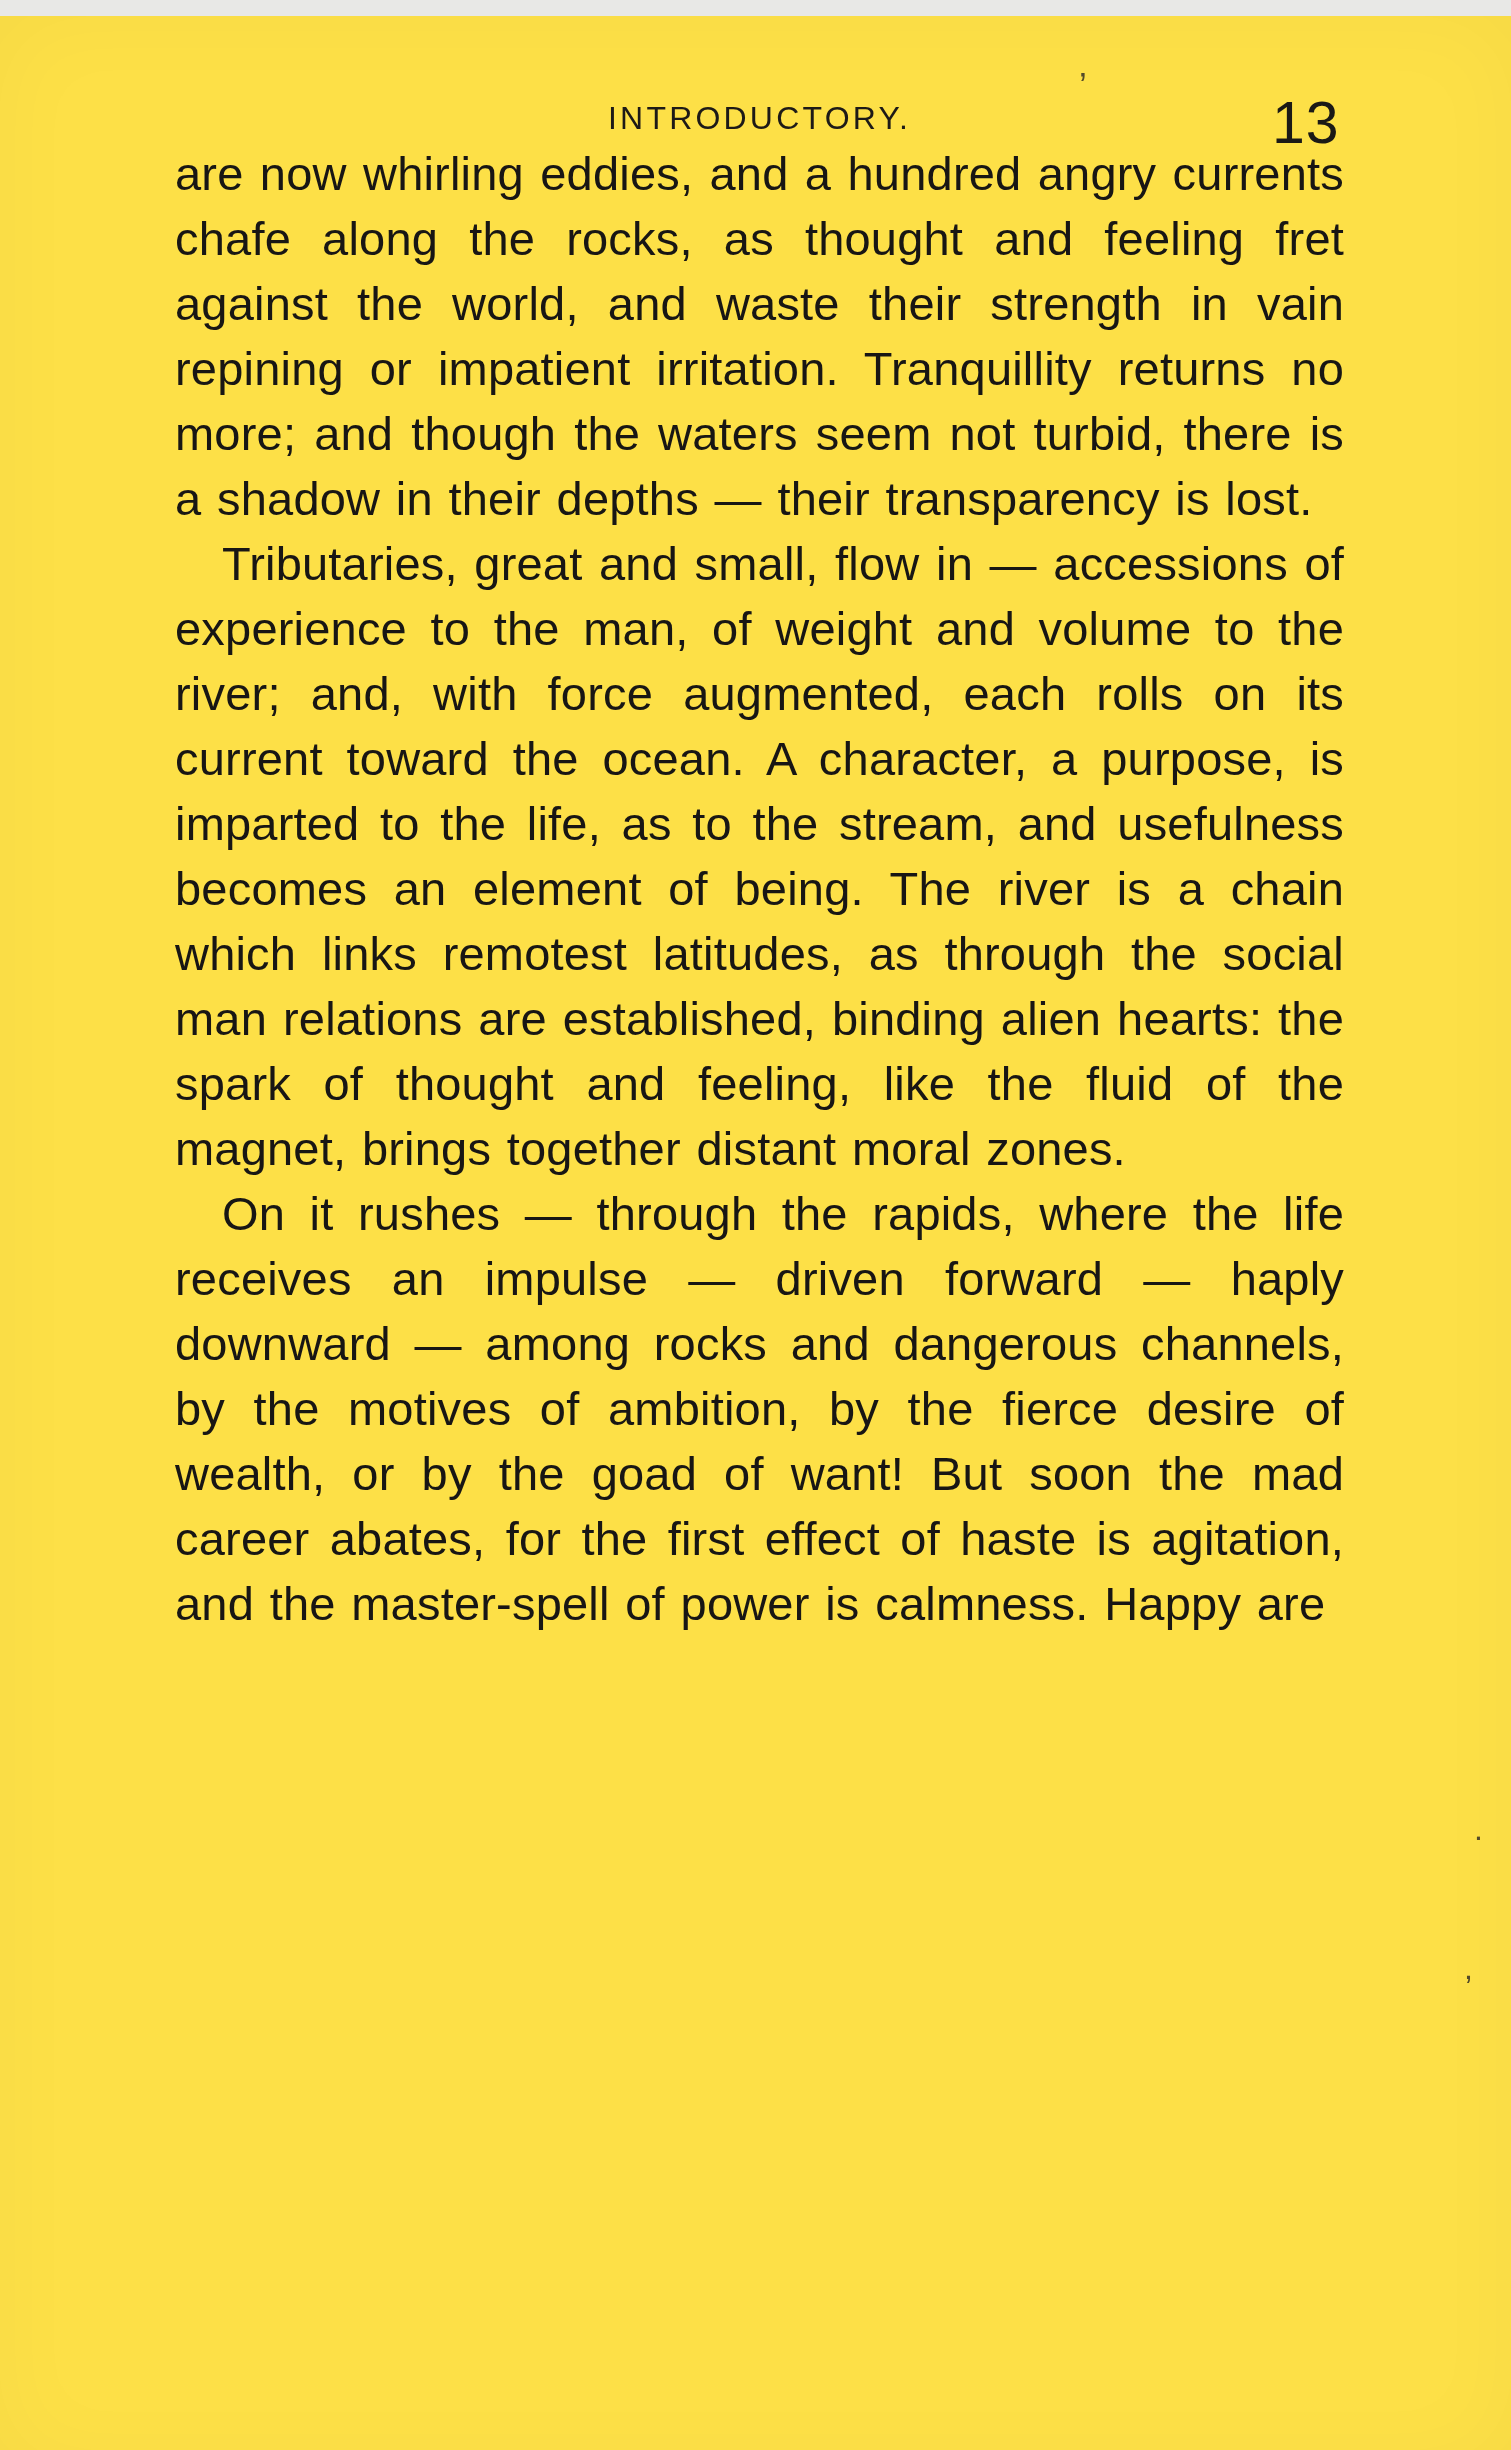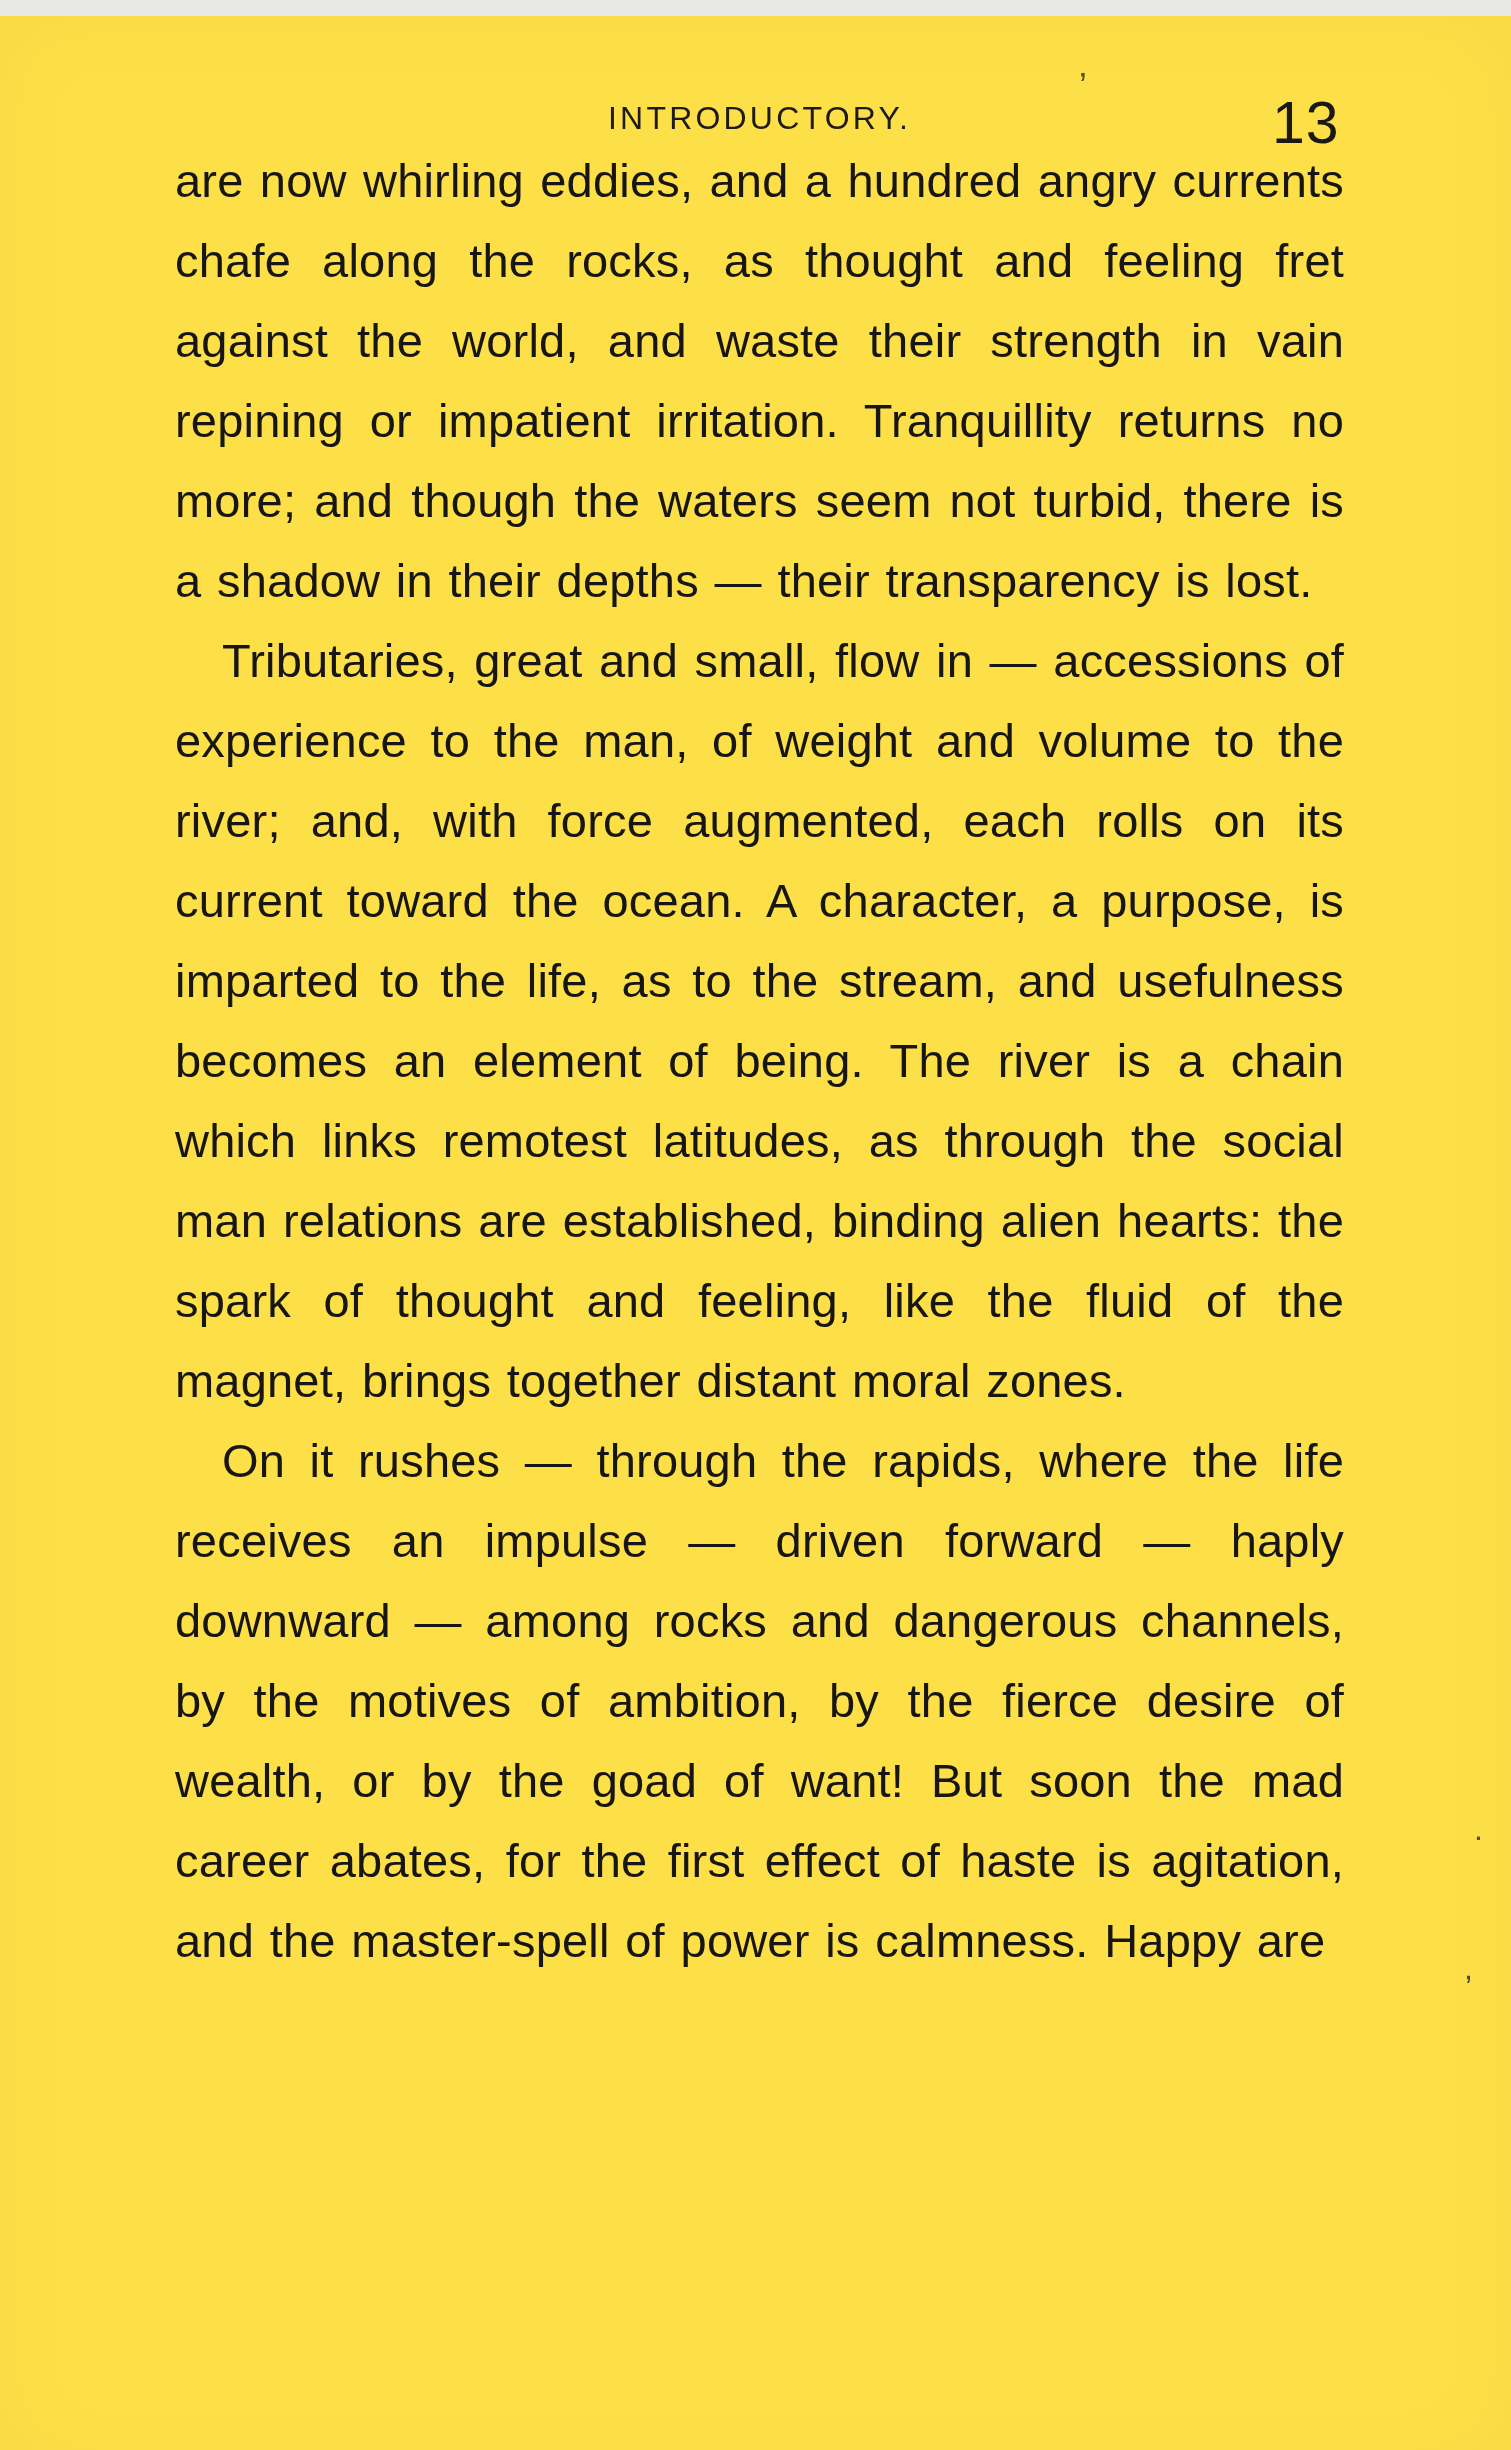--- a/index.html
+++ b/index.html
@@ -51,21 +51,21 @@
   }
   .body-column {
     position: absolute;
     left: 175px;
     top: 125px;
     width: 1169px;
   }
   .para {
     margin: 0;
     font-size: 47px;
-    line-height: 80px;
+    line-height: 65px;
     text-align: justify;
     word-spacing: 2.4px;
     letter-spacing: 0.2px;
   }
   .para.indent {
     text-indent: 47px;
   }
   .artifact {
     position: absolute;
     font-size: 30px;

